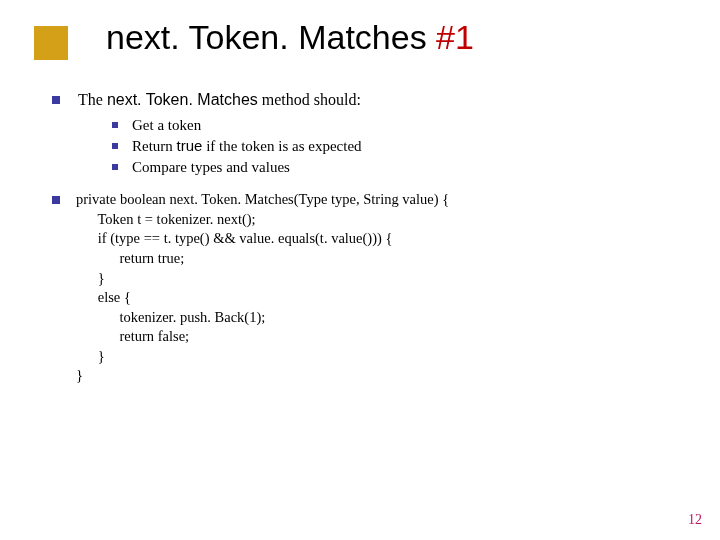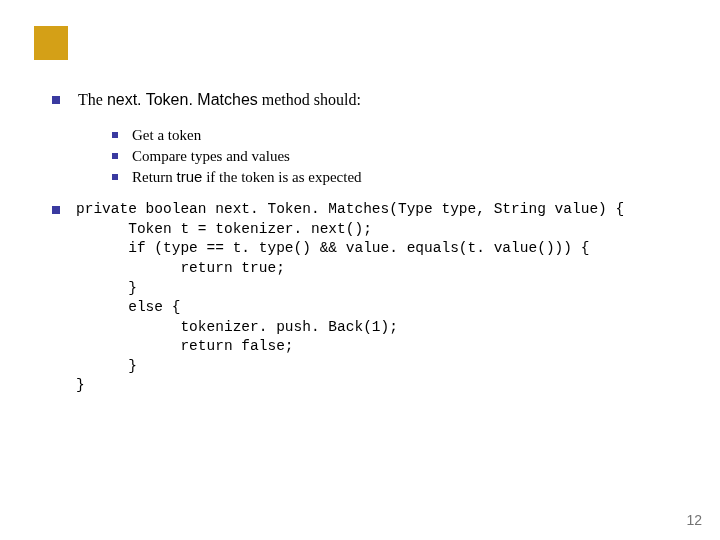--- a/index.html
+++ b/index.html
@@ -62,80 +62,83 @@
     position: absolute;
     left: 4px;
     top: 6px;
     width: 8px;
     height: 8px;
     background: #3a3aa0;
   }
   ul.lvl2 {
     list-style: none;
     padding: 0;
-    margin: 16px 0 0 30px;
+    margin: 6px 0 0 30px;
   }
   ul.lvl2 > li {
     position: relative;
     padding-left: 24px;
     margin-bottom: 2px;
     font-size: 15px;
   }
   ul.lvl2 > li::before {
     content: "";
     position: absolute;
     left: 4px;
     top: 6px;
     width: 6px;
     height: 6px;
     background: #3a3aa0;
   }
   .code {
     font-family: "Comic Sans MS", cursive, sans-serif;
   }
   .codeblock {
-    font-family: Liberation Mono, monospace;
+    font-family: Liberation Serif, serif;
     font-size: 14.5px;
     line-height: 1.35;
     white-space: pre;
     margin-top: 2px;
     margin-left: -2px;
   }
   .pagenum {
     position: absolute;
     right: 18px;
     bottom: 12px;
-    font-family: Liberation Sans, sans-serif;
+    font-family: Liberation Serif, serif;
     font-size: 14px;
-    color: #737373;
+    color: #be185d;
   }
 </style>
 </head>
 <body>
 
 <div class="slide">
 
   <div class="title-bar"></div>
 
+  <div class="title">
+    <span class="code">next. Token. Matches </span><span class="hash">#1</span>
+  </div>
 
   <div class="body">
     <ul class="lvl1">
 
       <li>
         <span>The </span><span class="code">next. Token. Matches</span><span> method should:</span>
 
         <ul class="lvl2">
           <li>
             <span>Get a token</span>
           </li>
           <li>
-            <span>Compare types and values</span>
+            <span>Return </span><span class="code">true</span><span> if the token is as expected</span>
           </li>
           <li>
-            <span>Return </span><span class="code">true</span><span> if the token is as expected</span>
+            <span>Compare types and values</span>
           </li>
         </ul>
       </li>
 
       <li>
         <div class="codeblock"><span>private boolean next. Token. Matches(Type type, String value) {</span>
 <span>      Token t = tokenizer. next();</span>
 <span>      if (type == t. type() &amp;&amp; value. equals(t. value())) {</span>
 <span>            return true;</span>
 <span>      }</span>

